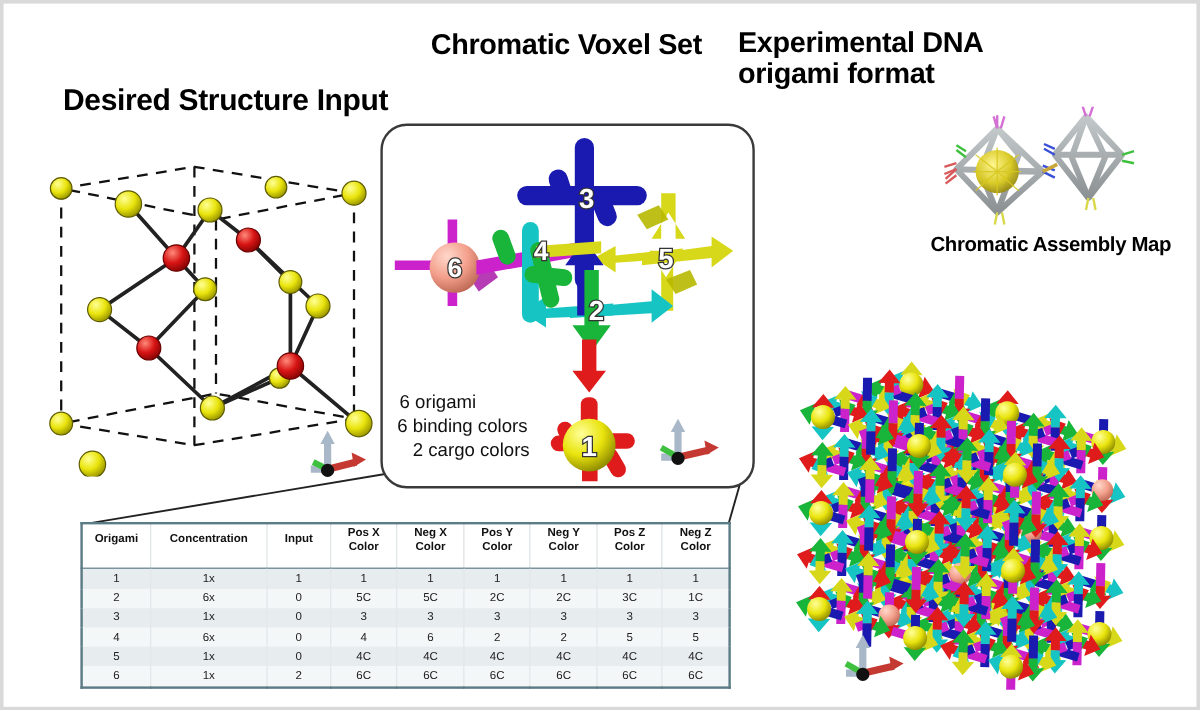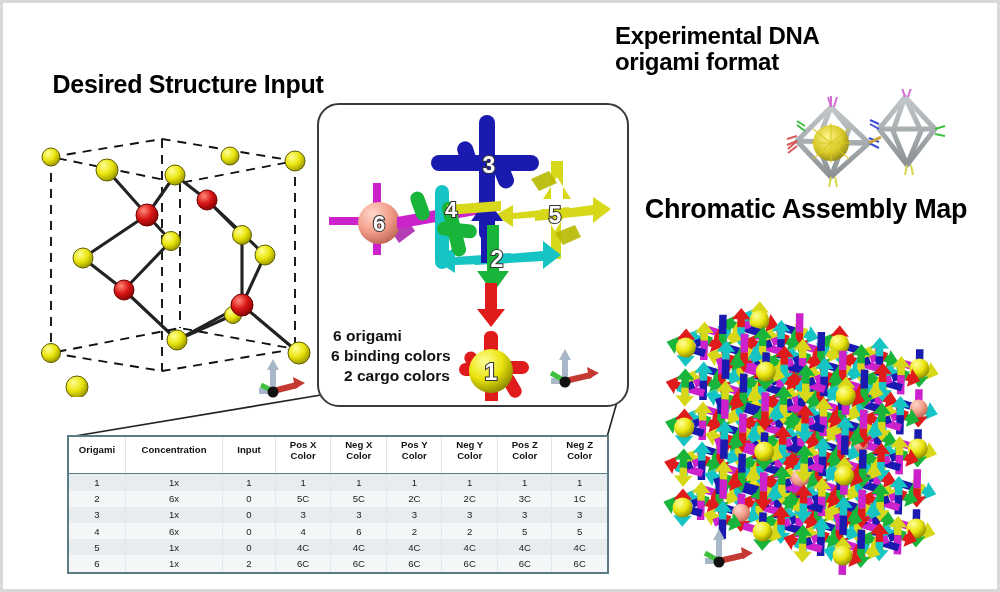--- a/index.html
+++ b/index.html
@@ -7,21 +7,21 @@
   #canvas{position:relative;width:1000px;height:592px;background:#fff;
           border:3px solid #d9d9d9;box-sizing:border-box;overflow:hidden;}
 
   .ttl{position:absolute;font-weight:bold;color:#000;text-align:center;
        line-height:1.08;letter-spacing:-0.3px;}
 
   
   #voxel-panel{position:absolute;left:314px;top:100px;width:308px;height:300px;
                border:2.5px solid #3a3a3a;border-radius:22px;background:#fff;}
 
-  .cap{position:absolute;font-weight:bold;font-size:15.5px;color:#111;white-space:nowrap;}
+  .cap{position:absolute;font-weight:normal;font-size:15.5px;color:#111;white-space:nowrap;}
 
   
   #recipe-table{position:absolute;left:64px;top:432px;width:542px;
                 border:2px solid #5b7b85;border-collapse:collapse;background:#eef1f3;
                 font-size:9.4px;color:#222;}
   #recipe-table th{background:#ffffff;font-weight:bold;font-size:9.6px;color:#111;
                    padding:3px 2px 12px;border-bottom:1.6px solid #5b7b85;
                    border-right:1px solid #dfe4e7;line-height:1.12;}
   #recipe-table th:last-child{border-right:none;}
   #recipe-table td{text-align:center;padding:2.6px 2px;border-right:1px solid #e2e7ea;
@@ -34,24 +34,25 @@
   .lbl{font-family:"Liberation Sans",sans-serif;font-weight:bold;fill:#fff;
        stroke:#333;stroke-width:2.1px;paint-order:stroke fill;}
 </style>
 </head>
 <body>
 
 <div id="canvas">
 
   <div class="ttl" style="left:40px;top:68px;width:290px;font-size:25px;">Desired Structure Input</div>
 
+  <div class="ttl" style="left:334px;top:22px;width:270px;font-size:24px;">Chromatic Voxel Set</div>
 
   <div class="ttl" style="left:612px;top:20px;width:260px;font-size:24px;text-align:left;">Experimental DNA origami format</div>
 
-  <div class="ttl" style="left:633px;top:192px;width:340px;font-size:27px;">Chromatic Assembly Map</div>
+  <div class="ttl" style="left:633px;top:192px;width:340px;font-size:17px;text-align:right;">Chromatic Assembly Map</div>
 
 
   <svg style="position:absolute;left:0;top:0;width:1000px;height:592px;pointer-events:none;">
     <line x1="318" y1="392" x2="66" y2="434" stroke="#222" stroke-width="1.6"></line>
     <line x1="616" y1="392" x2="604" y2="434" stroke="#222" stroke-width="1.6"></line>
   </svg>
 
   <svg style="position:absolute;left:34px;top:122px;width:290px;height:272px;">
     <defs>
       <radialGradient id="gY" cx="35%" cy="30%" r="72%">

